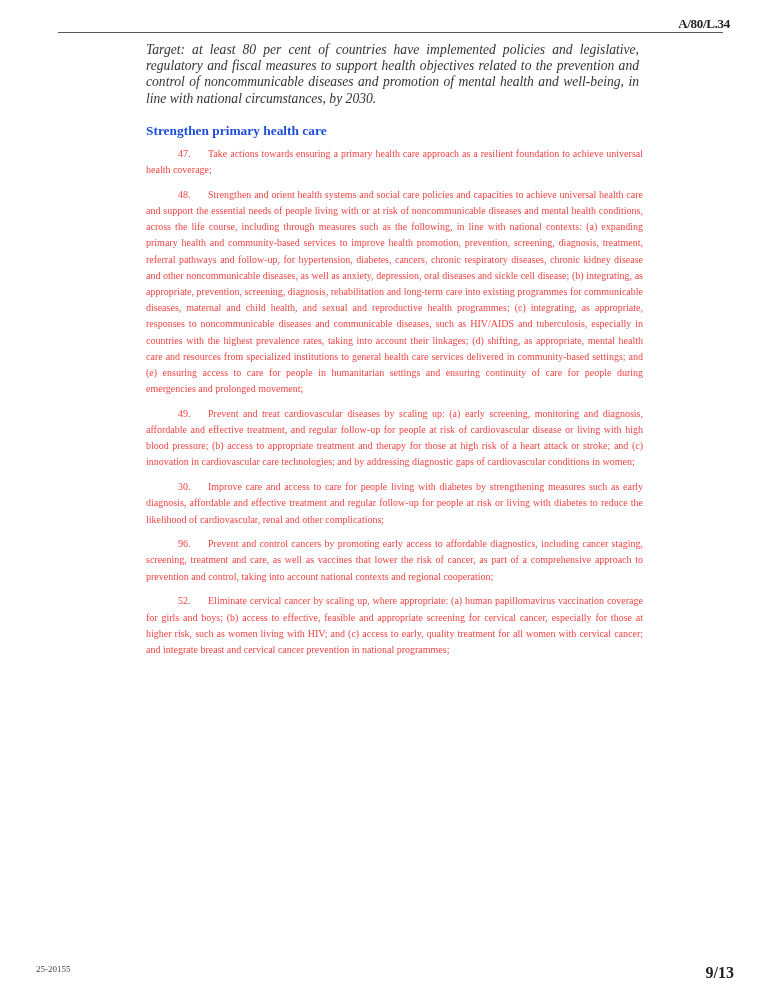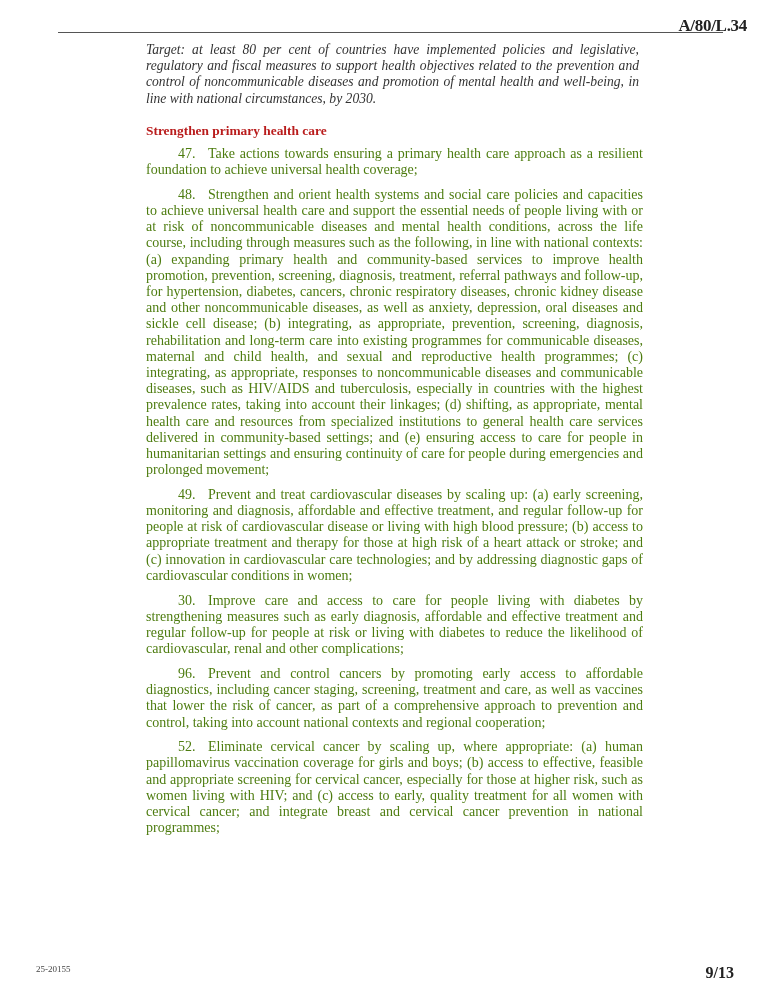--- a/index.html
+++ b/index.html
@@ -11,22 +11,22 @@
       width: 779px;
       height: 1002px;
       position: relative;
       overflow: hidden;
       font-family: "Liberation Serif", "DejaVu Serif", serif;
       color: #2a2a2a;
     }
     .header-symbol {
       position: absolute;
       top: 16px;
-      right: 32px;
-      font-size: 17px;
+      right: 49px;
+      font-size: 13px;
       font-weight: bold;
       color: #222;
       letter-spacing: -0.3px;
     }
     .header-rule {
       position: absolute;
       top: 32px;
       left: 58px;
       width: 665px;
       height: 1px;
@@ -44,29 +44,29 @@
       line-height: 16.2px;
       text-align: justify;
       margin: 0 4px 16px 0;
       color: #333;
     }
     .section-heading {
       font-weight: bold;
       font-size: 13.4px;
       line-height: 16px;
       margin: 0 0 7px 0;
-      color: #b91c1c;
+      color: #1d4ed8;
     }
     .para {
-      font-size: 14px;
+      font-size: 10px;
       line-height: 16.2px;
       text-align: justify;
       margin: 0 0 8.5px 0;
       text-indent: 32px;
-      color: #4d7c0f;
+      color: #ef4444;
     }
     .para .num {
       display: inline-block;
       width: 30px;
       text-indent: 0;
     }
     .footer-code {
       position: absolute;
       top: 964px;
       left: 36px;

